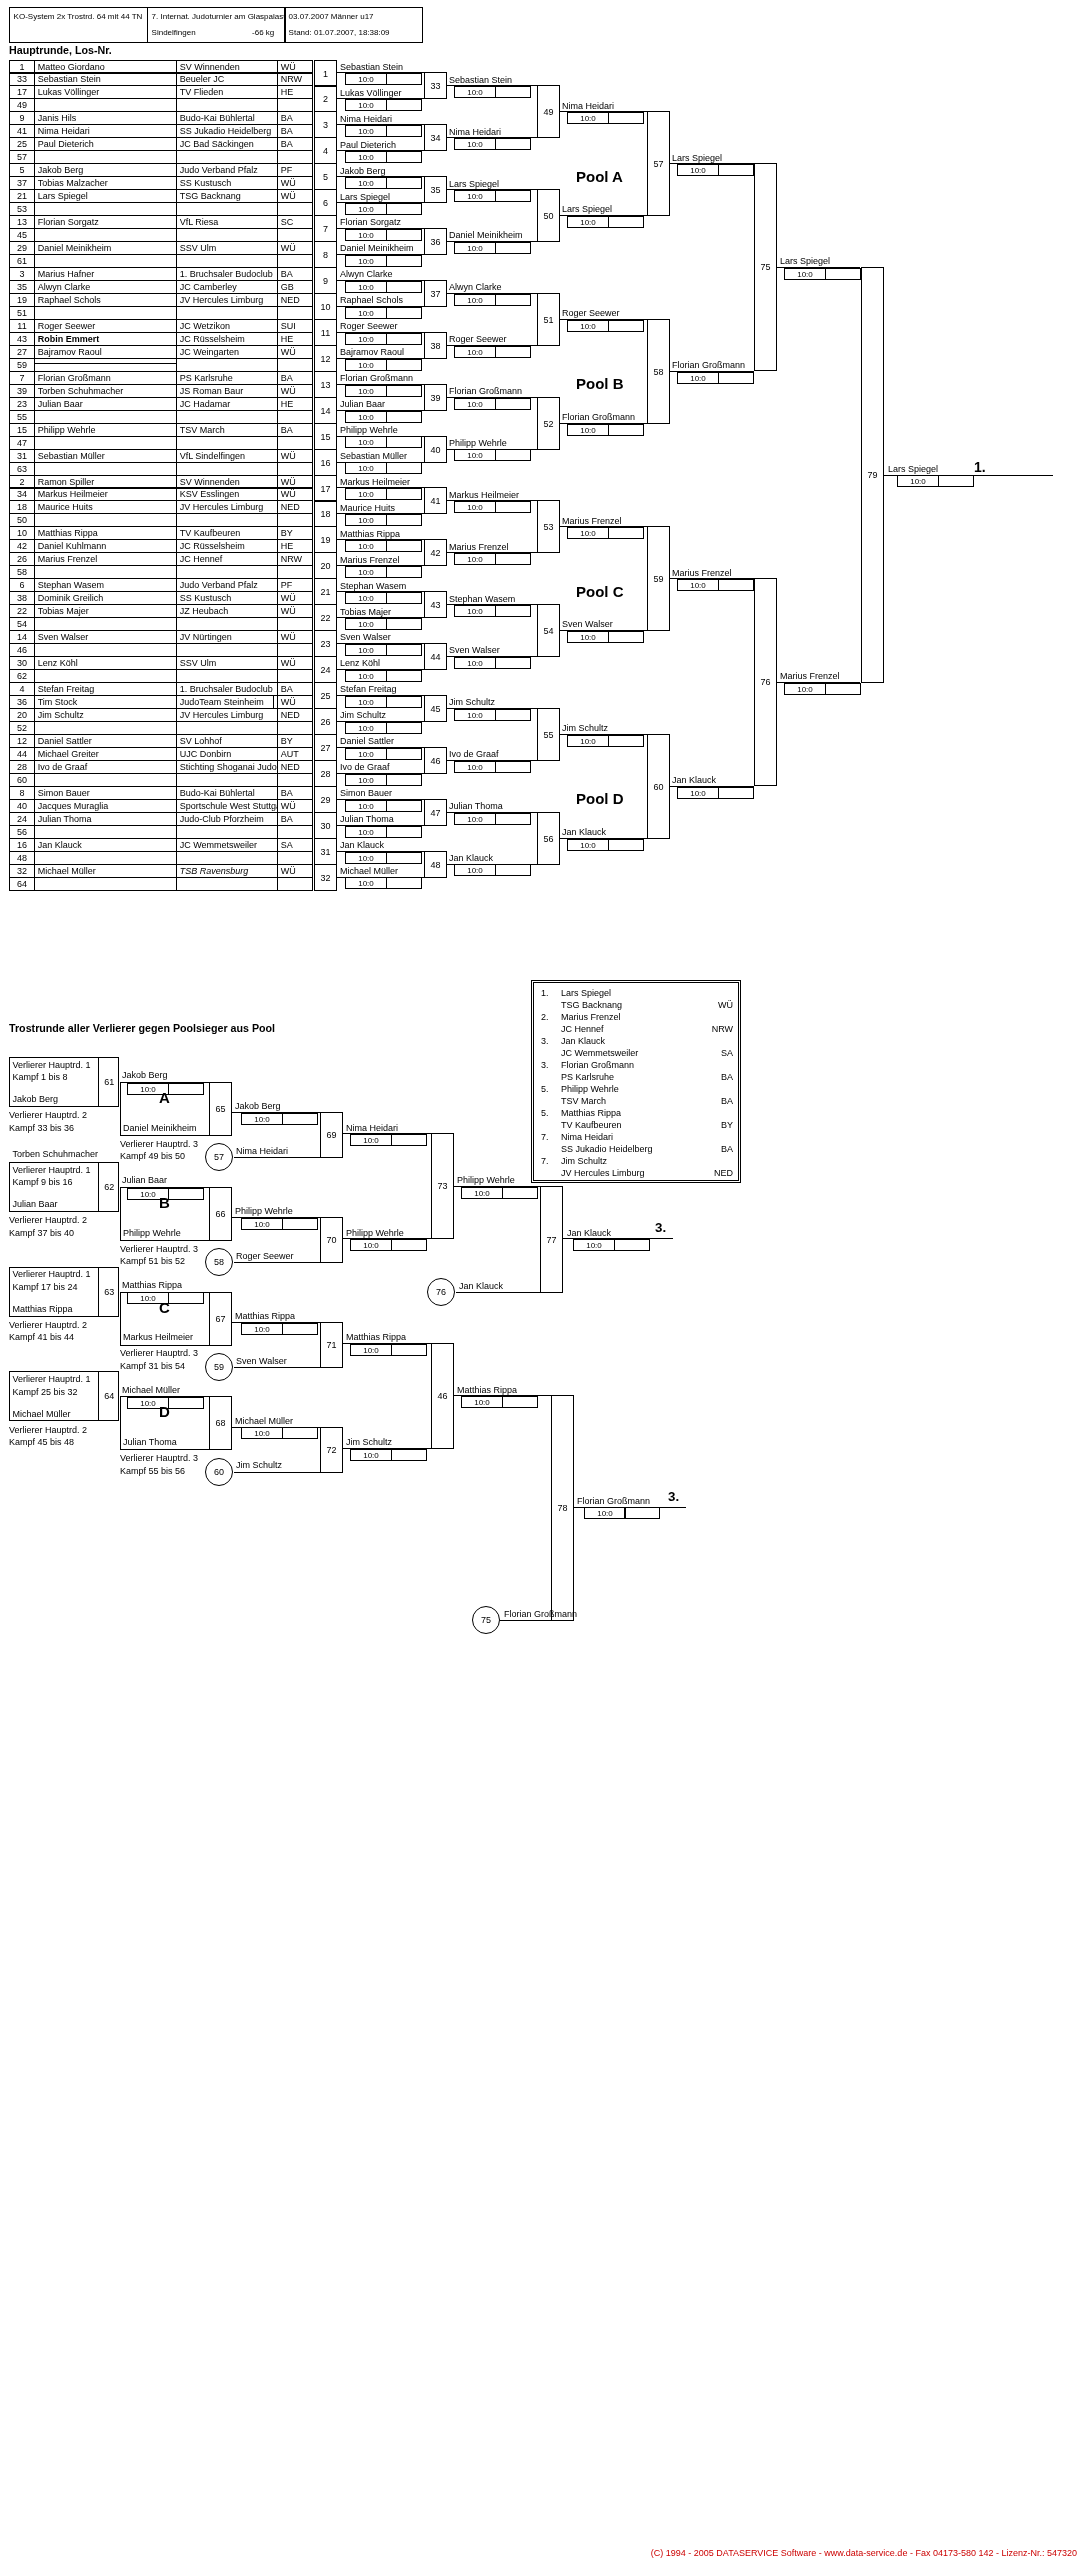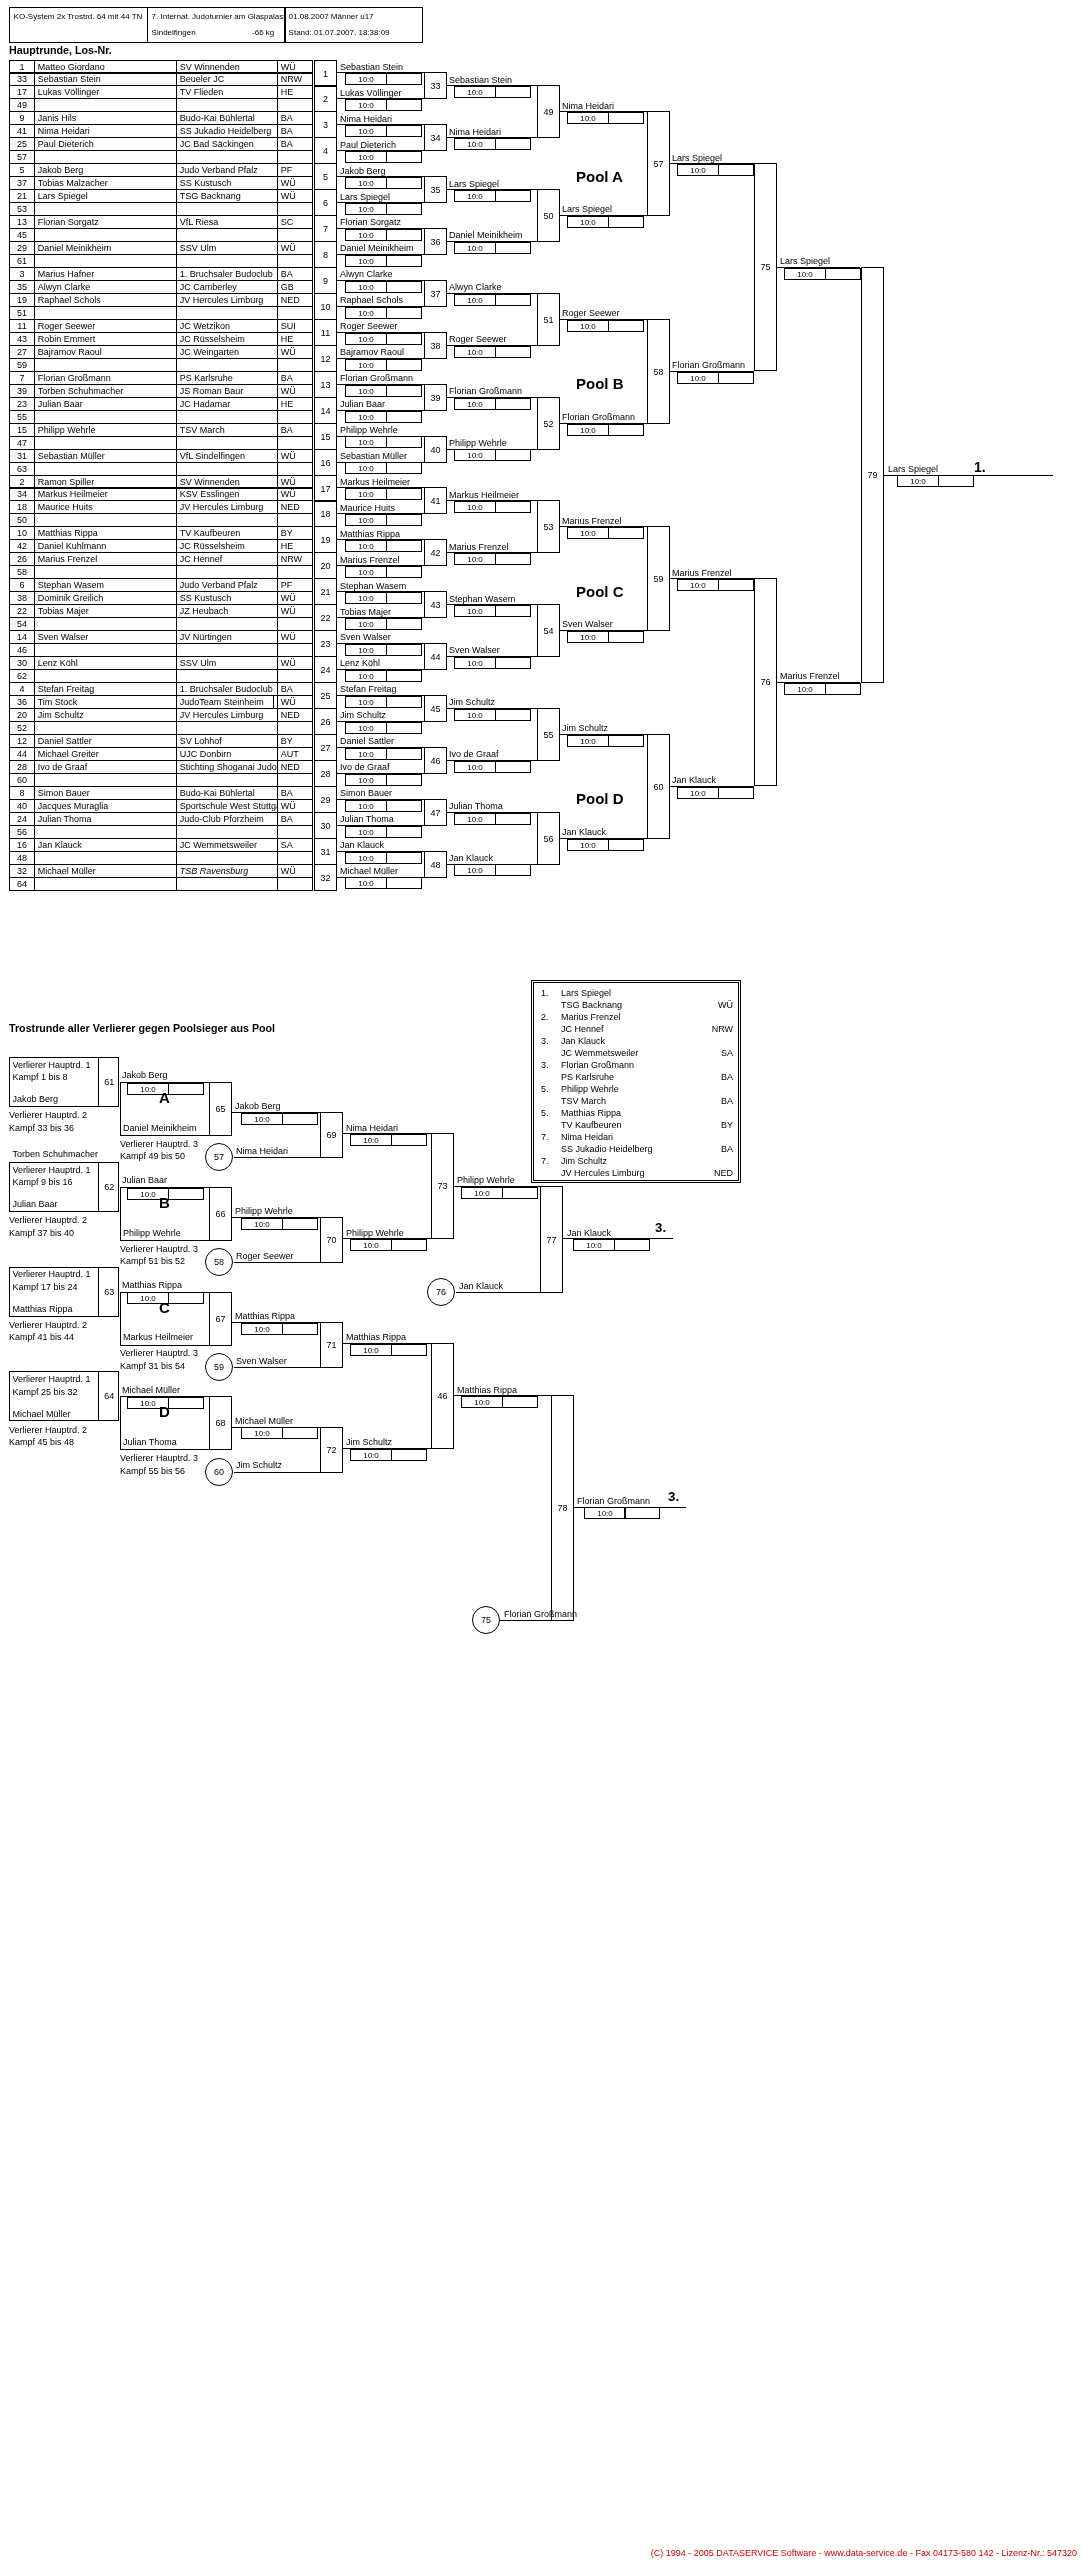--- a/index.html
+++ b/index.html
@@ -34,21 +34,21 @@
 
   <div class="a hdrbox" style="left:9px;top:7px;width:139px;height:36px;">
     <div class="a t9" style="left:3.6px;top:4.4px;">KO-System 2x Trostrd. 64 mit 44 TN</div>
   </div>
   <div class="a hdrbox" style="left:147px;top:7px;width:139px;height:36px;">
     <div class="a t9" style="left:3.6px;top:4.4px;">7. Internat. Judoturnier am Glaspalast</div>
     <div class="a t9" style="left:3.6px;top:20.4px;">Sindelfingen</div>
     <div class="a t9" style="right:10.7px;top:20.4px;">-66 kg</div>
   </div>
   <div class="a hdrbox" style="left:284px;top:7px;width:139px;height:36px;">
-    <div class="a t9" style="left:3.6px;top:4.4px;">01.08.2007   Männer u17</div>
+    <div class="a t9" style="left:3.6px;top:4.4px;">03.07.2007   Männer u17</div>
     <div class="a t9" style="left:3.6px;top:20.4px;">Stand: 01.07.2007, 18:38:09</div>
   </div>
 
   <div class="a heading" style="left:9px;top:44px;">Hauptrunde, Los-Nr.</div>
 
   <div id="bracket">
       <div class="a num" style="left: 9px; top: 60px; width: 26px; height: 14px;">1</div>
       <div class="a tc" style="left: 34px; top: 60px; width: 143px; height: 14px;">Matteo Giordano</div>
       <div class="a tc" style="left: 176px; top: 60px; width: 102px; height: 14px;">SV Winnenden</div>
       <div class="a tc" style="left: 277px; top: 60px; width: 36px; height: 14px;">WÜ</div>
@@ -126,21 +126,21 @@
       <div class="a tc" style="left: 277px; top: 293px; width: 36px; height: 14px;">NED</div>
       <div class="a num" style="left: 9px; top: 306px; width: 26px; height: 14px;">51</div>
       <div class="a tc" style="left: 34px; top: 306px; width: 143px; height: 14px;"></div>
       <div class="a tc" style="left: 176px; top: 306px; width: 102px; height: 14px;"></div>
       <div class="a tc" style="left: 277px; top: 306px; width: 36px; height: 14px;"></div>
       <div class="a num" style="left: 9px; top: 319px; width: 26px; height: 14px;">11</div>
       <div class="a tc" style="left: 34px; top: 319px; width: 143px; height: 14px;">Roger Seewer</div>
       <div class="a tc" style="left: 176px; top: 319px; width: 102px; height: 14px;">JC Wetzikon</div>
       <div class="a tc" style="left: 277px; top: 319px; width: 36px; height: 14px;">SUI</div>
       <div class="a num" style="left: 9px; top: 332px; width: 26px; height: 14px;">43</div>
-      <div class="a tc" style="left: 34px; top: 332px; width: 143px; height: 14px;">Robin Emmert</div>
+      <div class="a tc" style="left: 34px; top: 332px; width: 143px; height: 32px; font-weight: bold;">Robin Emmert</div>
       <div class="a tc" style="left: 176px; top: 332px; width: 102px; height: 14px;">JC Rüsselsheim</div>
       <div class="a tc" style="left: 277px; top: 332px; width: 36px; height: 14px;">HE</div>
       <div class="a num" style="left: 9px; top: 345px; width: 26px; height: 14px;">27</div>
       <div class="a tc" style="left: 34px; top: 345px; width: 143px; height: 14px;">Bajramov Raoul</div>
       <div class="a tc" style="left: 176px; top: 345px; width: 102px; height: 14px;">JC Weingarten</div>
       <div class="a tc" style="left: 277px; top: 345px; width: 36px; height: 14px;">WÜ</div>
       <div class="a num" style="left: 9px; top: 358px; width: 26px; height: 14px;">59</div>
       <div class="a tc" style="left: 34px; top: 358px; width: 143px; height: 14px;"></div>
       <div class="a tc" style="left: 176px; top: 358px; width: 102px; height: 14px;"></div>
       <div class="a tc" style="left: 277px; top: 358px; width: 36px; height: 14px;"></div>

